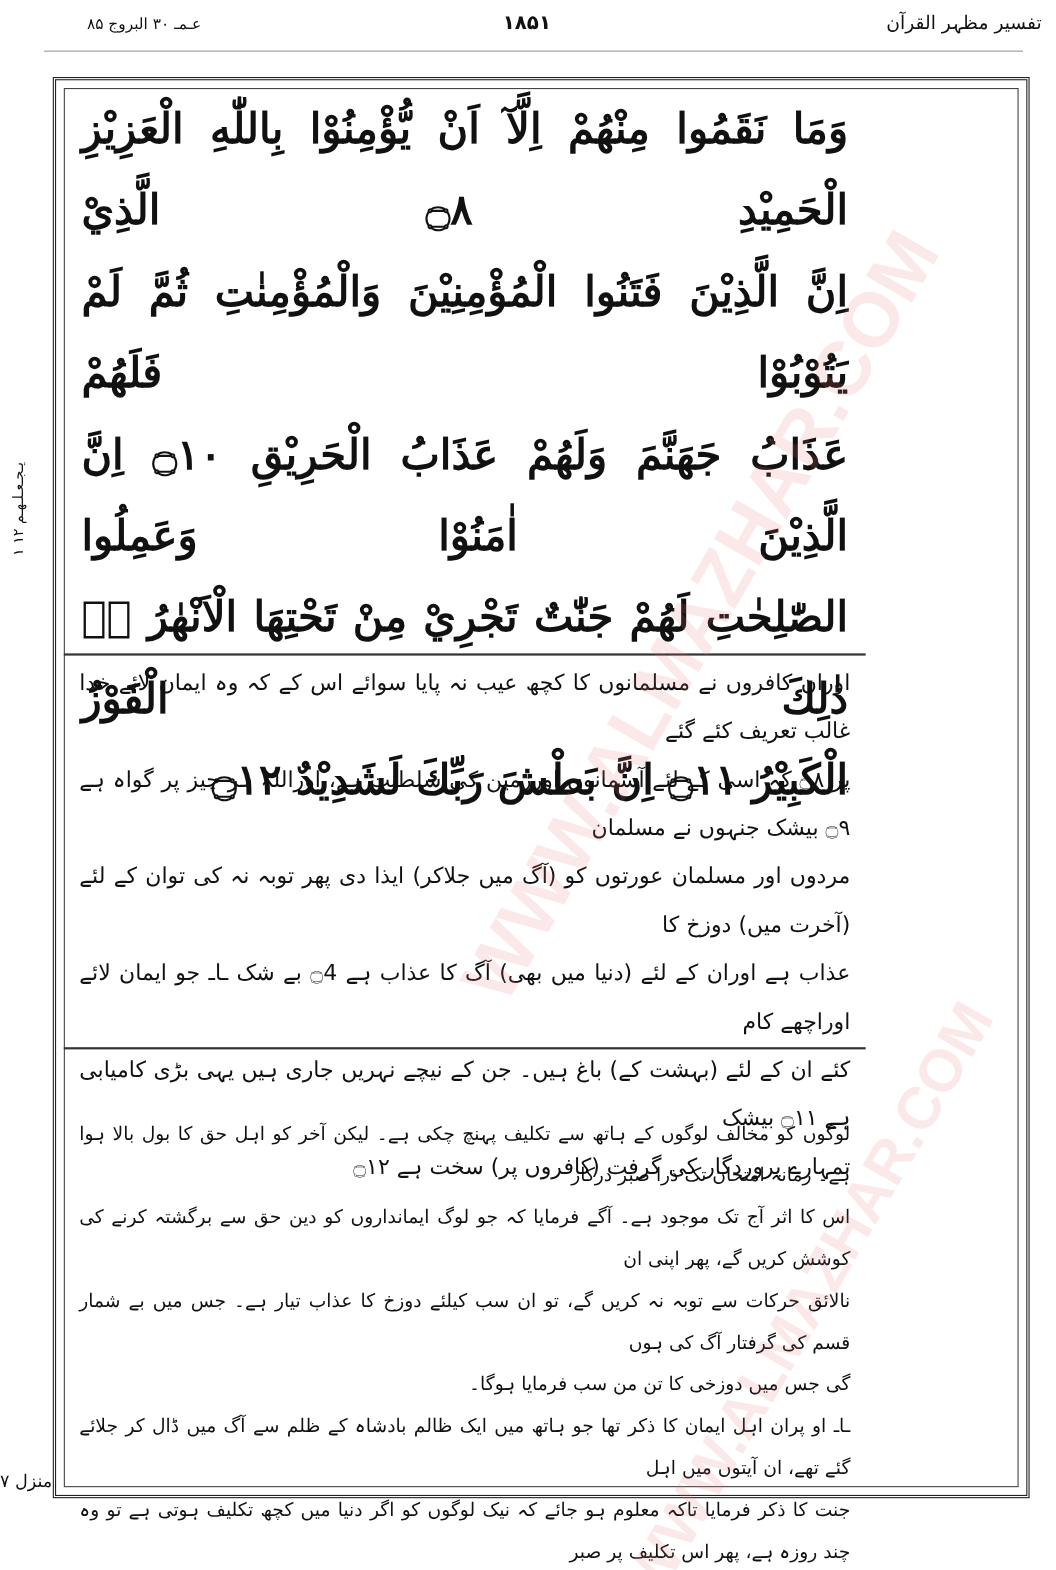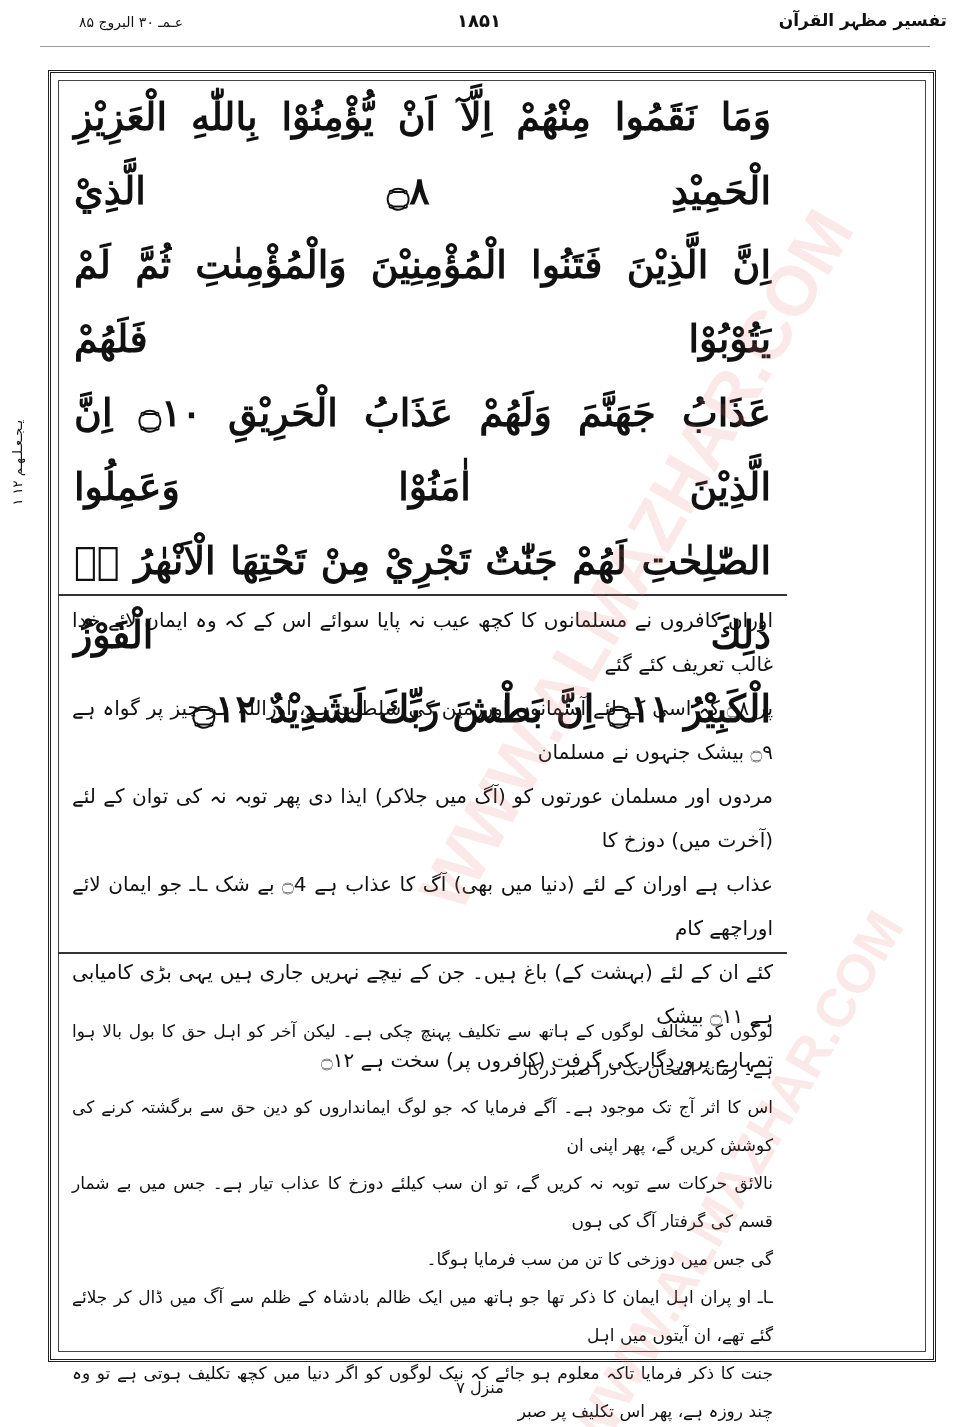--- a/index.html
+++ b/index.html
@@ -1,35 +1,35 @@
 <!DOCTYPE html>
 <html><head>
 <meta charset="utf-8">
 <style>
   html,body{margin:0;padding:0;background:#fff;}
   body{width:960px;height:1427px;position:relative;overflow:hidden;font-family:"DejaVu Sans",sans-serif;color:#111;}
   .hdr{position:absolute;top:0;left:17px;width:960px;height:52px;}
   .hdr span{position:absolute;top:10px;font-size:17px;}
   .hdr .left{left:62px;font-size:14px;top:14px;}
   .hdr .center{left:440px;font-weight:bold;font-size:18px;}
-  .hdr .right{right:30px;font-weight:bold;}
+  .hdr .right{right:30px;font-weight:normal;}
   .hdr-line{position:absolute;left:40px;right:30px;top:46px;height:1px;background:#999;}
   .frame{position:absolute;left:48px;top:70px;width:888px;height:1292px;border:3px double #222;box-sizing:border-box;}
   .inner{position:absolute;left:58px;top:80px;width:868px;height:1272px;border:1px solid #444;box-sizing:border-box;}
   .box{position:absolute;left:58px;width:729px;box-sizing:border-box;direction:rtl;}
   .quran{top:80px;height:516px;border-bottom:2px solid #333;}
   .trans{top:598px;height:356px;border-bottom:2px solid #333;}
   .tafsir{top:1012px;height:396px;}
   .quran p{margin:0;padding:0 16px;font-family:"DejaVu Serif",serif;font-size:38px;line-height:74px;font-weight:bold;text-align:justify;text-align-last:justify;}
   .trans p,.tafsir p{margin:0;padding:0 14px;font-family:"DejaVu Sans",sans-serif;font-size:20px;line-height:44px;text-align:justify;}
   .tafsir p{font-size:17px;line-height:38px;}
   .wm{position:absolute;left:240px;top:520px;transform:rotate(-60deg);font-size:70px;font-weight:bold;color:rgba(230,120,120,0.16);white-space:nowrap;font-family:"Liberation Sans",sans-serif;pointer-events:none;}
   .wm2{left:430px;top:1150px;font-size:54px;}
   .side{position:absolute;left:10px;top:420px;font-size:13px;writing-mode:vertical-rl;transform:rotate(180deg);}
-  .footer{position:absolute;top:1378px;left:0;width:960px;text-align:center;font-size:16px;}
+  .footer{position:absolute;top:1337px;left:0;width:960px;text-align:left;font-size:16px;}
 </style>
 </head>
 <body>
 
 <div class="hdr">
   <span class="left">عـمـ ۳۰ البروج ۸۵</span>
   <span class="center">۱۸۵۱</span>
   <span class="right">تفسیر مظہر القرآن</span>
 </div>
 <div class="hdr-line"></div>

